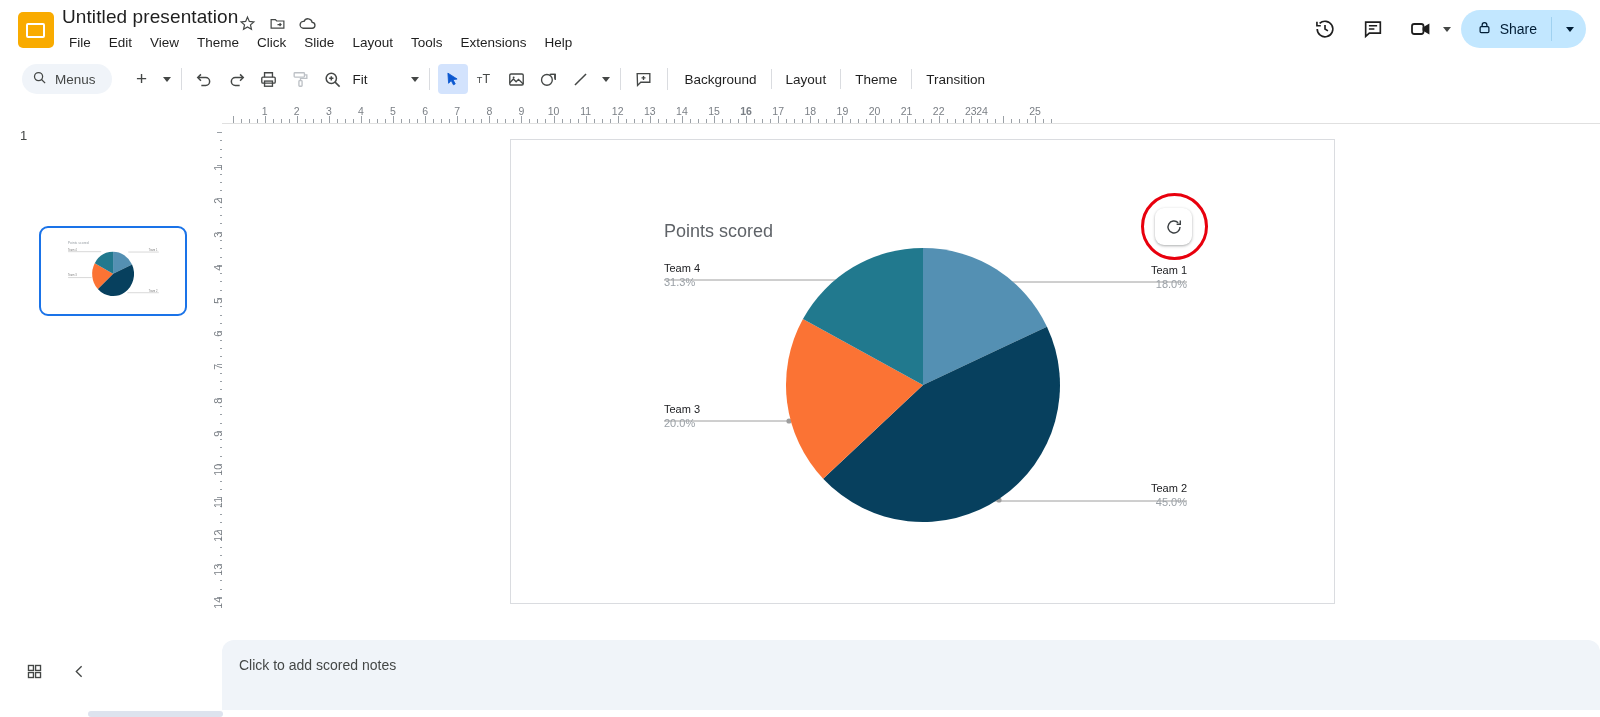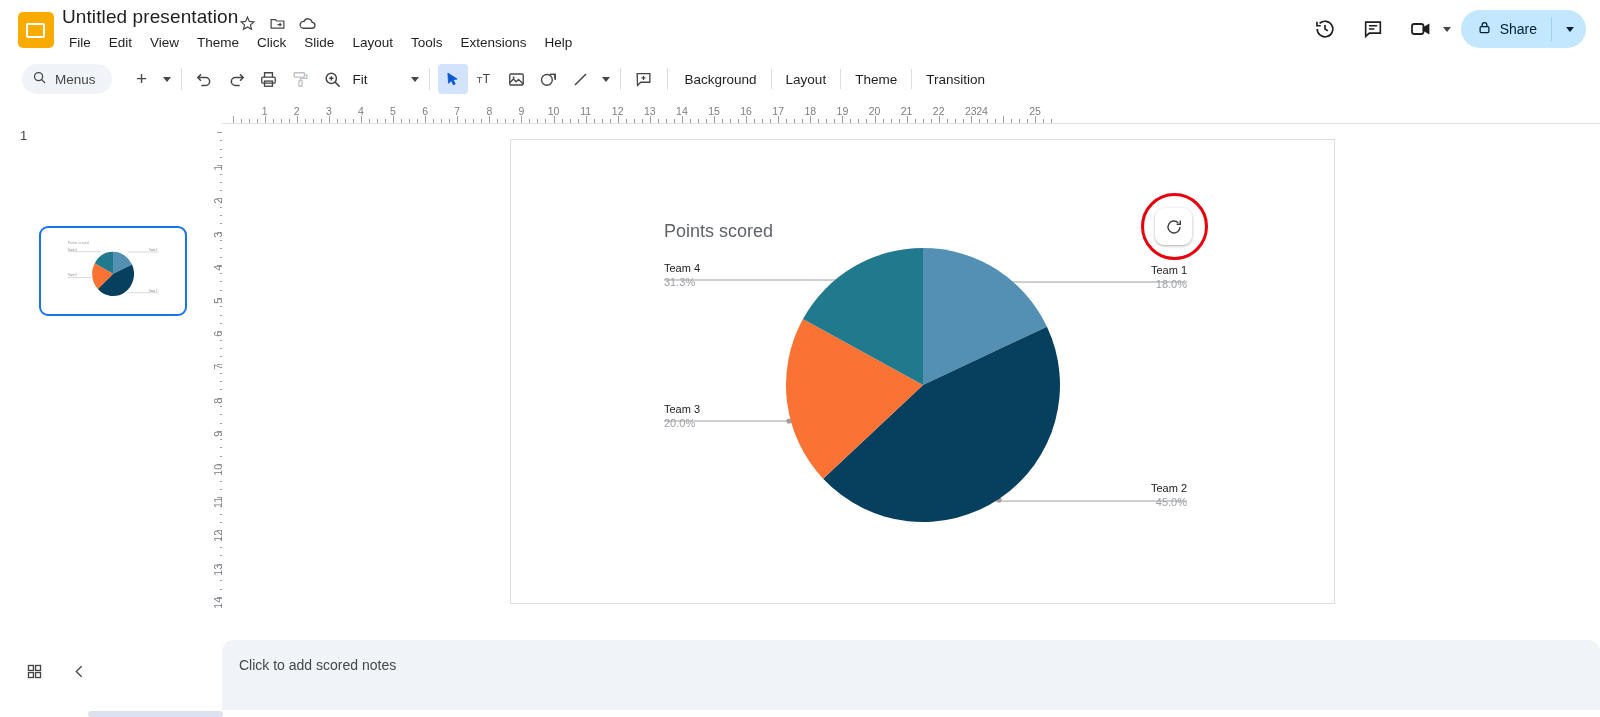--- a/index.html
+++ b/index.html
@@ -471,21 +471,21 @@
     <div class="rh-num" style="left: 203.1px;">6</div>
     <div class="rh-num" style="left: 235.2px;">7</div>
     <div class="rh-num" style="left: 267.3px;">8</div>
     <div class="rh-num" style="left: 299.4px;">9</div>
     <div class="rh-num" style="left: 331.5px;">10</div>
     <div class="rh-num" style="left: 363.6px;">11</div>
     <div class="rh-num" style="left: 395.7px;">12</div>
     <div class="rh-num" style="left: 427.8px;">13</div>
     <div class="rh-num" style="left: 459.9px;">14</div>
     <div class="rh-num" style="left: 492px;">15</div>
-    <div class="rh-num" style="left: 524.1px;">16</div>
+    <div class="rh-num" style="left: 524.1px; font-weight: bold;">16</div>
     <div class="rh-num" style="left: 556.2px;">17</div>
     <div class="rh-num" style="left: 588.3px;">18</div>
     <div class="rh-num" style="left: 620.4px;">19</div>
     <div class="rh-num" style="left: 652.5px;">20</div>
     <div class="rh-num" style="left: 684.6px;">21</div>
     <div class="rh-num" style="left: 716.7px;">22</div>
     <div class="rh-num" style="left: 748.8px;">23</div>
     <div class="rh-num" style="left: 760px;">24</div>
     <div class="rh-num" style="left: 813px;">25</div>
   </div>

